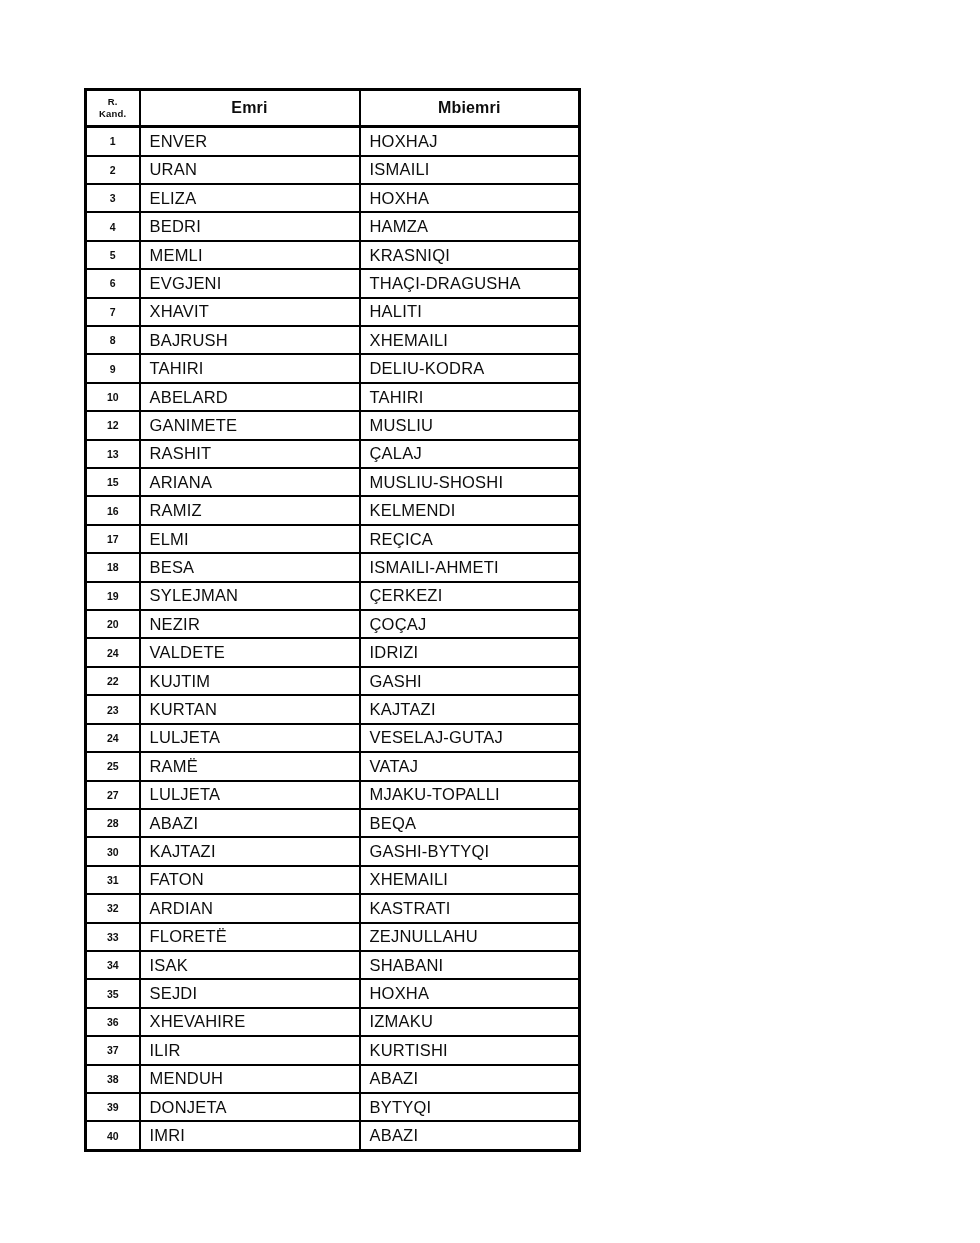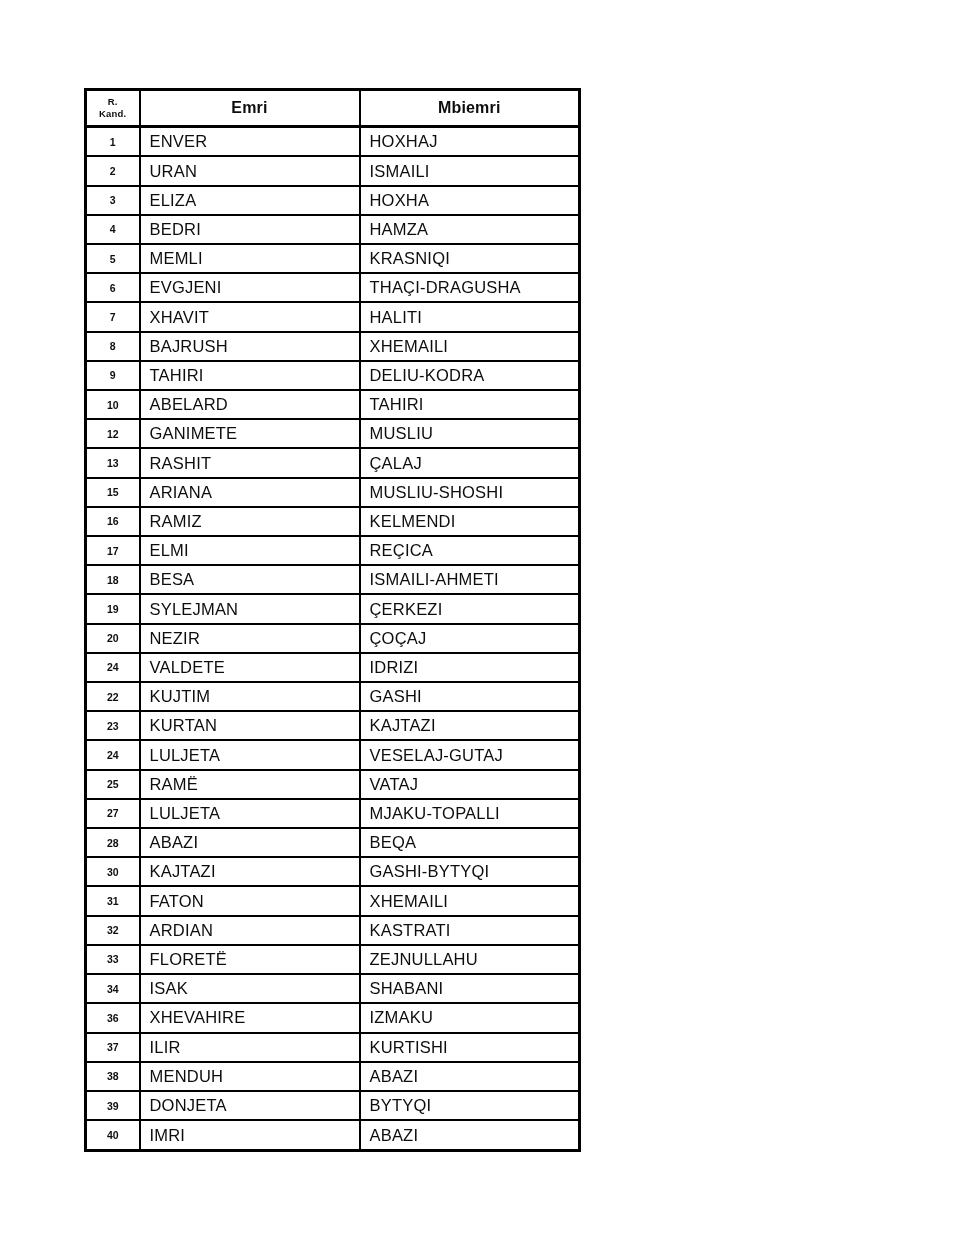--- a/index.html
+++ b/index.html
@@ -269,20 +269,25 @@
           <td class="td-name">FLORETË</td>
           <td class="td-name">ZEJNULLAHU</td>
         </tr>
 
         <tr>
           <td class="td-num">34</td>
           <td class="td-name">ISAK</td>
           <td class="td-name">SHABANI</td>
         </tr>
 
+        <tr>
+          <td class="td-num">35</td>
+          <td class="td-name">SEJDI</td>
+          <td class="td-name">HOXHA</td>
+        </tr>
 
         <tr>
           <td class="td-num">36</td>
           <td class="td-name">XHEVAHIRE</td>
           <td class="td-name">IZMAKU</td>
         </tr>
 
         <tr>
           <td class="td-num">37</td>
           <td class="td-name">ILIR</td>

